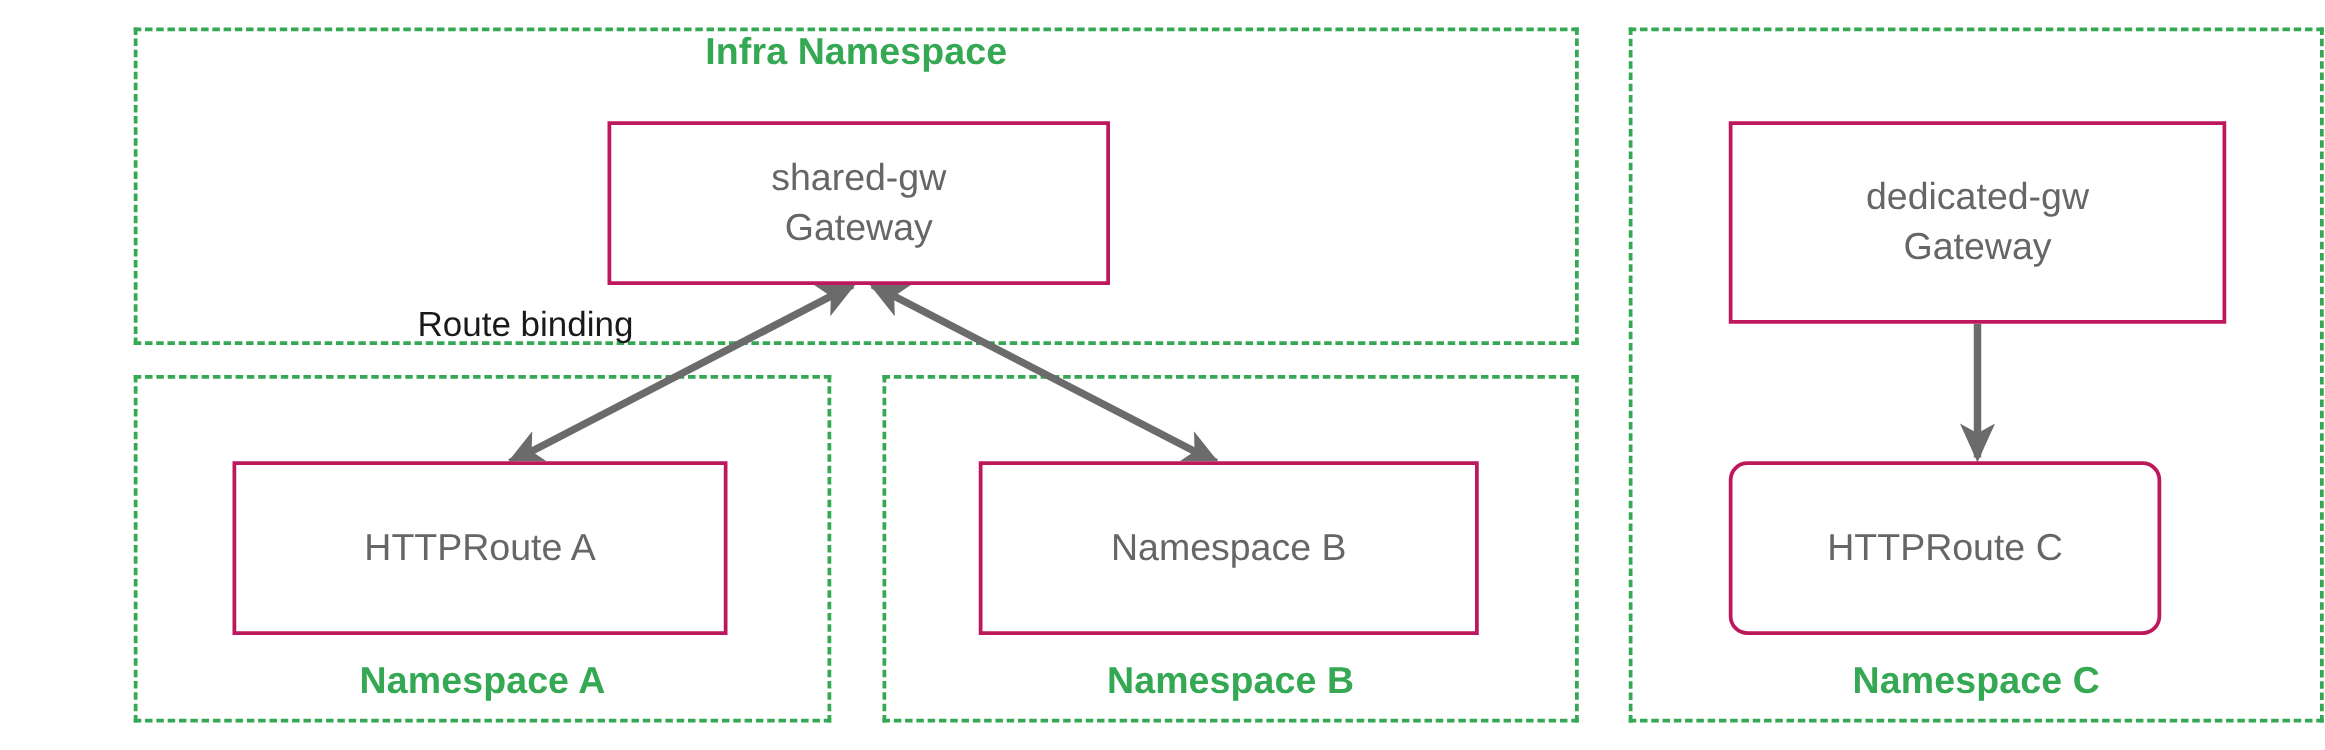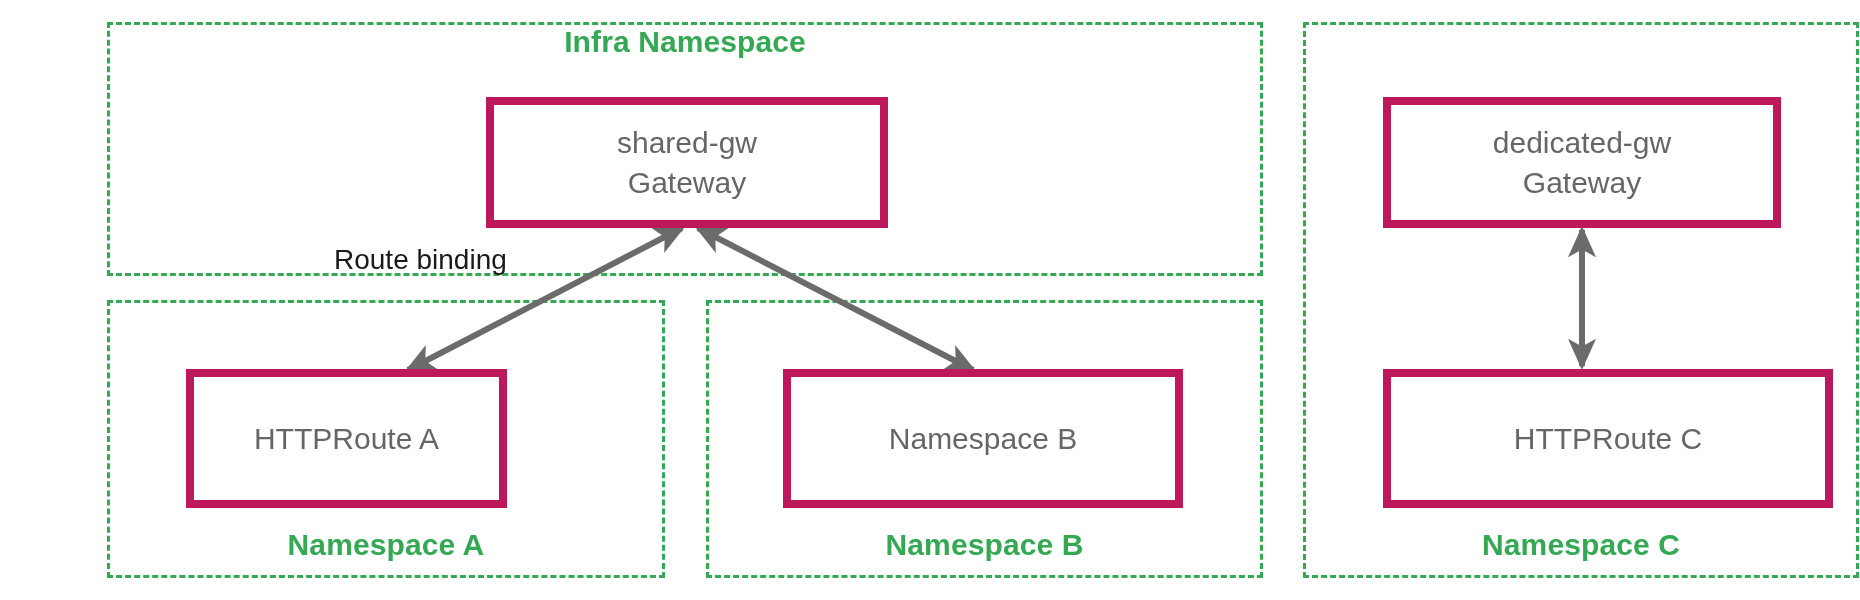--- a/index.html
+++ b/index.html
@@ -33,21 +33,21 @@
     font-size: 30px;
     letter-spacing: 0.1px;
     white-space: nowrap;
     text-align: center;
   }
 
   
   .resbox {
     position: absolute;
     box-sizing: border-box;
-    border: 8px solid #be185d;
+    border: 3px solid #be185d;
     background: #ffffff;
     display: flex;
     flex-direction: column;
     align-items: center;
     justify-content: center;
     color: #666666;
     font-size: 30px;
     line-height: 1.32;
     text-align: center;
   }
@@ -105,32 +105,32 @@
     <line x1="660" y1="228" x2="935" y2="370" stroke="#6B6B6B" stroke-width="6" marker-start="url(#ah)" marker-end="url(#ah)"></line>
 
     <line x1="1544" y1="230" x2="1544" y2="366" stroke="#6B6B6B" stroke-width="6" marker-start="url(#ah)" marker-end="url(#ah)"></line>
   </svg>
 
   <div class="resbox" style="left:448px; top:97px; width:402px; height:131px;">
     <span class="l1">shared-gw</span>
     <span class="l2">Gateway</span>
   </div>
 
-  <div class="resbox" style="left:1345px; top:97px; width:398px; height:131px;">
+  <div class="resbox" style="left:1345px; top:97px; width:398px; height:162px;">
     <span class="l1">dedicated-gw</span>
     <span class="l2">Gateway</span>
   </div>
 
-  <div class="resbox" style="left:148px; top:369px; width:321px; height:139px;">
+  <div class="resbox" style="left:148px; top:369px; width:396px; height:139px;">
     <span class="l1">HTTPRoute A</span>
   </div>
 
   <div class="resbox" style="left:745px; top:369px; width:400px; height:139px;">
     <span class="l1">Namespace B</span>
   </div>
 
-  <div class="resbox" style="left:1345px; top:369px; width:450px; height:139px;">
+  <div class="resbox" style="left:1345px; top:369px; width:346px; height:139px;border-radius:15px;">
     <span class="l1">HTTPRoute C</span>
   </div>
 
   <div class="annot" style="left:296px; top:244px;">Route binding</div>
 
 </div>
 
 </body></html>

